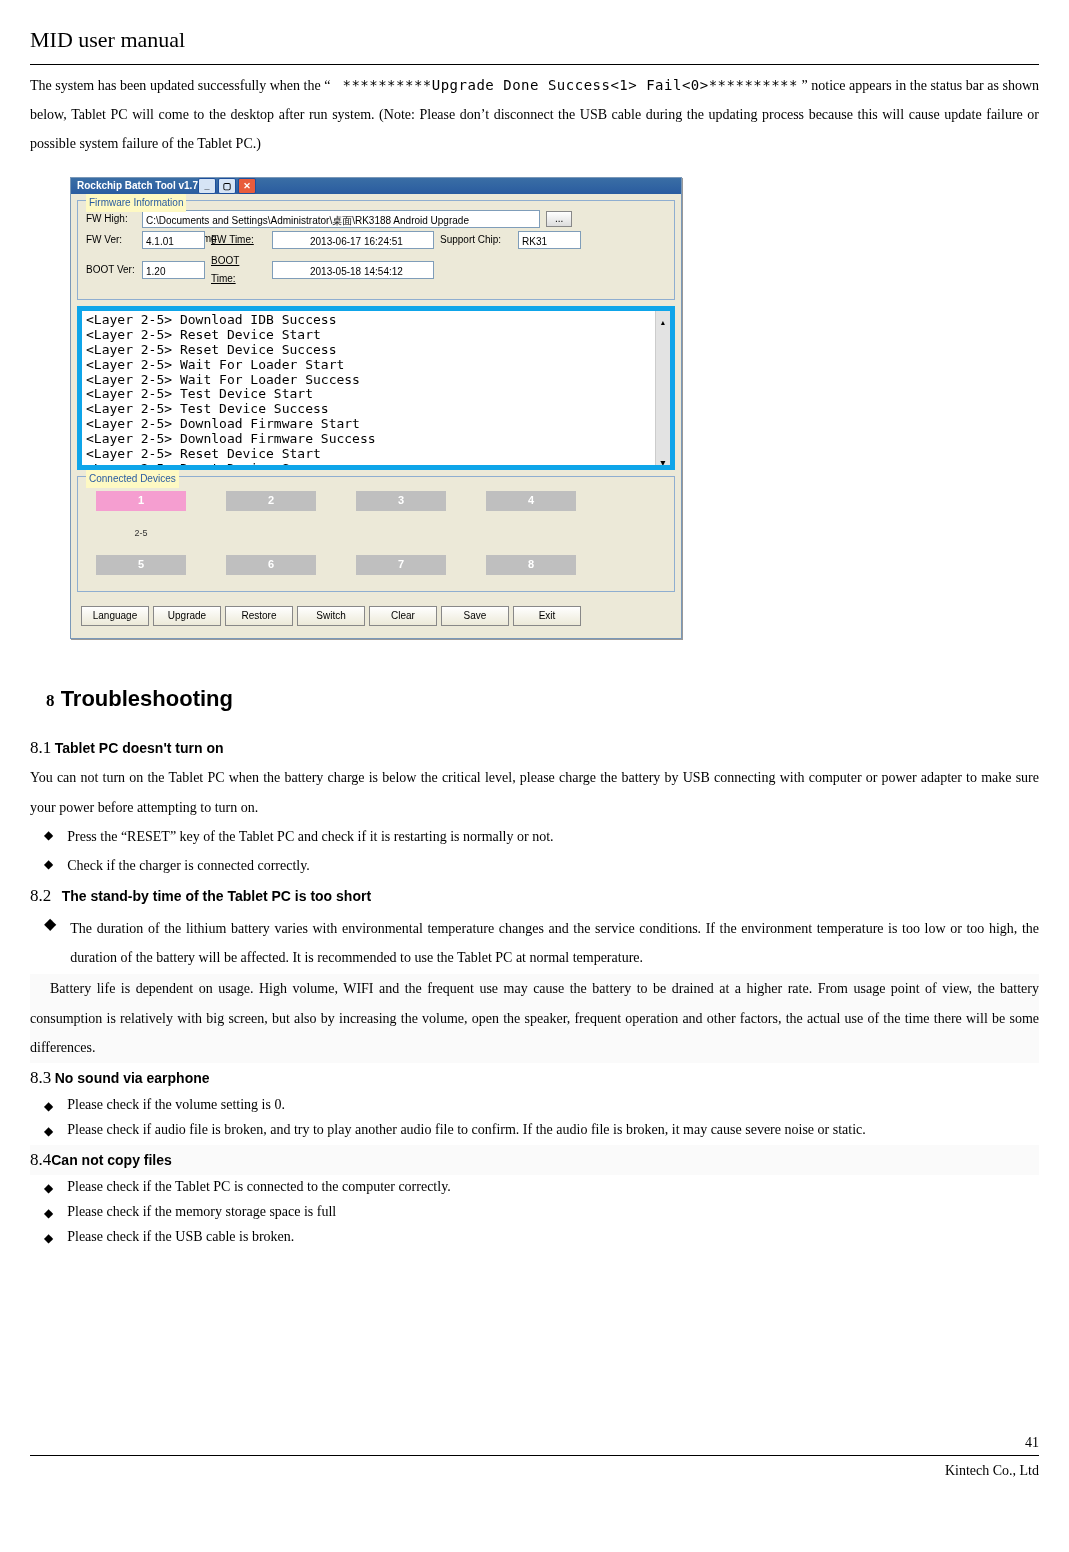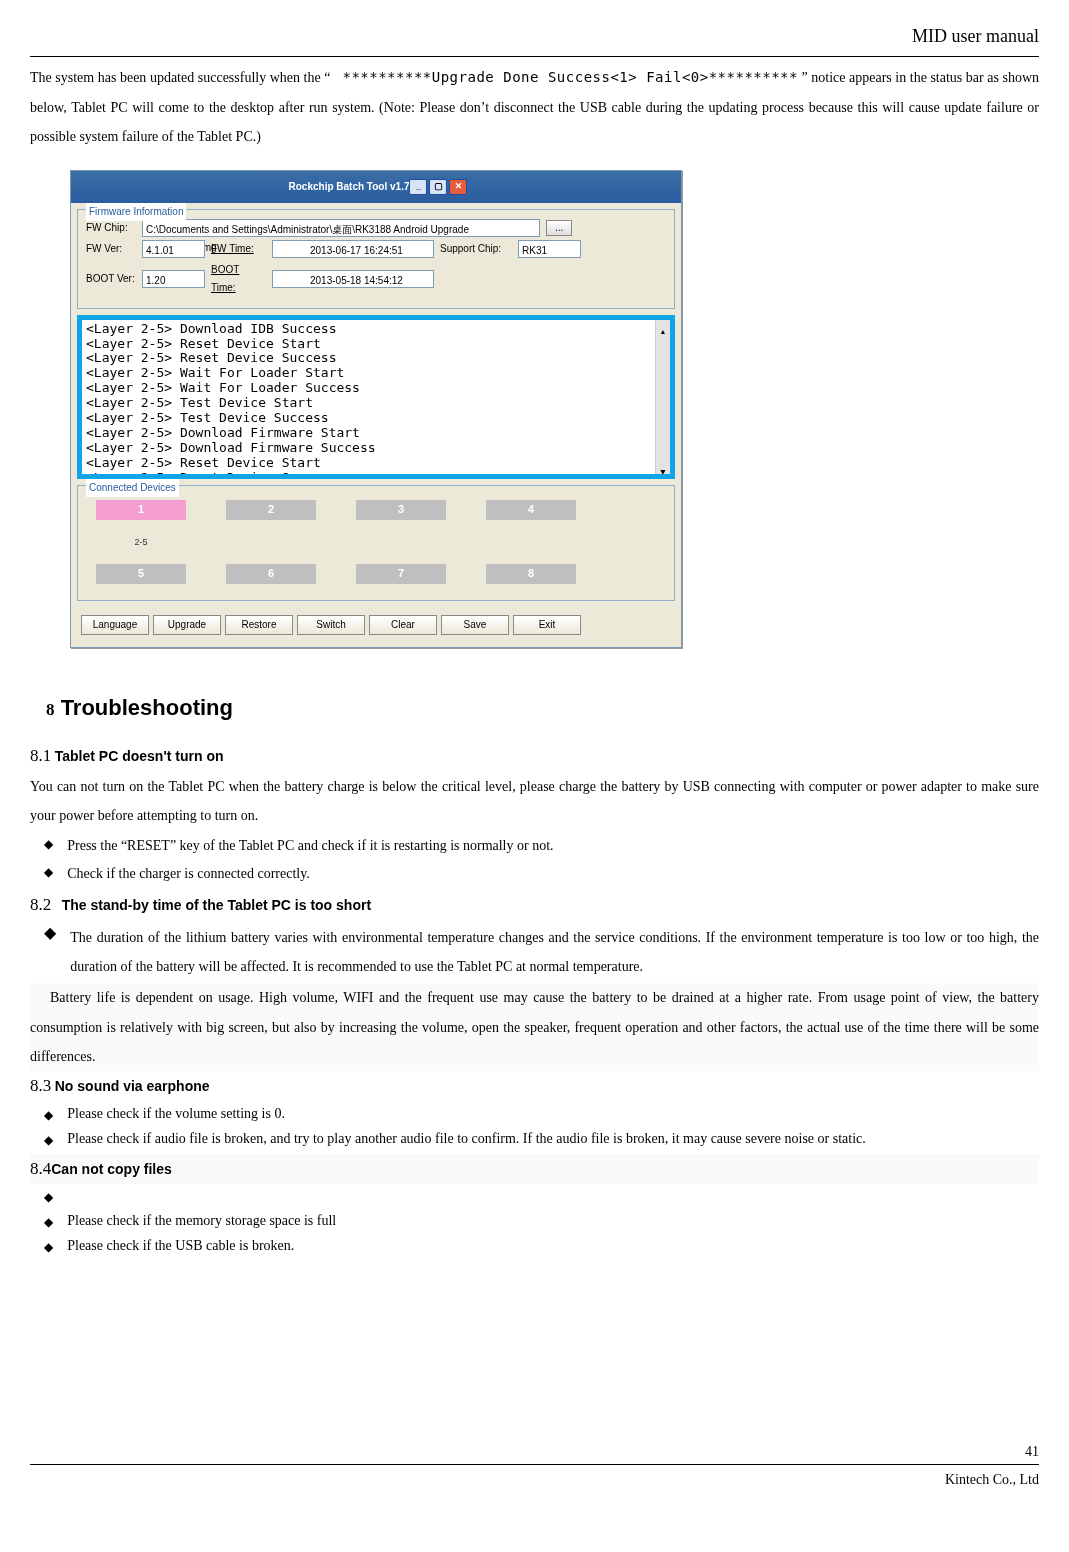--- a/index.html
+++ b/index.html
@@ -6,56 +6,56 @@
     font-family: "Times New Roman", serif;
     margin: 0;
     padding: 20px 30px;
     width: 1069px;
     box-sizing: border-box;
     line-height: 1.8;
     font-size: 14px;
     color: #000;
   }
   .header-title {
-    text-align: right;
-    font-size: 18px;
+    text-align: left;
+    font-size: 22px;
     font-family: "Times New Roman", serif;
     margin-bottom: 4px;
   }
   .hr-top { border: none; border-top: 1px solid #000; margin: 0 0 6px 0; }
   .intro { text-align: justify; line-height: 2.1; font-size: 14px; }
   .inline-notice { font-family: "SimSun","MS Gothic",monospace; font-size: 14px; letter-spacing: 0.5px; margin-left: 12px; }
   .screenshot-wrap { margin: 18px 0 10px 40px; }
   .win {
     width: 610px;
     border: 1px solid #7a98b8;
     background: #ece9d8;
     font-family: Tahoma, Arial, sans-serif;
     font-size: 10px;
     box-shadow: 1px 1px 0 #999;
   }
   .titlebar {
-    height: 32px;
+    height: 16px;
     background: linear-gradient(#3a6ea5,#2a5ca0);
     color: #fff;
     display: flex;
     align-items: center;
-    justify-content: center;
+    justify-content: flex-start;
     padding: 0 2px 0 6px;
     font-weight: bold;
   }
   .titlebar .ctrls { display:flex; gap:2px; }
   .titlebar .ctrl {
     width: 16px; height:14px; background:#d6e4f5; border:1px solid #1b4e9b;
     color:#000; font-size:9px; display:flex; align-items:center; justify-content:center;
     border-radius:2px;
   }
   .ctrl.close { background:#e85c3c; color:#fff; }
   .groupbox { border:1px solid #8faed0; margin:6px; padding:6px 8px 8px 8px; position:relative; }
-  .groupbox-label { position:absolute; top:-7px; left:8px; background:#ffffff; color:#2a5ca0; padding:0 3px; font-size:10px; }
+  .groupbox-label { position:absolute; top:-7px; left:8px; background:#fef9c3; color:#2a5ca0; padding:0 3px; font-size:10px; }
   .form-row { display:flex; align-items:center; gap:6px; margin:3px 0; }
   .form-label { width:50px; color:#000; }
   .form-label.sm { width:55px;text-decoration:underline; }
   .txt { background:#fff; border:1px solid #7f9db9; padding:1px 3px; height:14px; font-size:10px; }
   .w-long{ width:390px; }
   .w-mid{ width:120px;padding-left:37px; }
   .w-sm{ width:55px; }
   .dots-btn {
     background:linear-gradient(#fff,#ddd); border:1px solid #888; padding:0 8px; height:16px;
     font-size:10px;
@@ -119,21 +119,21 @@
       <div class="ctrls">
         <div class="ctrl">_</div>
         <div class="ctrl">▢</div>
         <div class="ctrl close">✕</div>
       </div>
     </div>
 
     <div class="groupbox">
       <div class="groupbox-label">Firmware Information</div>
       <div class="form-row">
-        <div class="form-label">FW Chip:</div>
+        <div class="form-label">FW High:</div>
         <div class="txt w-long">C:\Documents and Settings\Administrator\桌面\RK3188 Android Upgrade Tool\update.img</div>
         <button class="dots-btn">...</button>
       </div>
       <div class="form-row">
         <div class="form-label">FW Ver:</div>
         <div class="txt w-sm">4.1.01</div>
         <div class="form-label sm">FW Time:</div>
         <div class="txt w-mid">2013-06-17 16:24:51</div>
         <div class="form-label" style="width:72px">Support Chip:</div>
         <div class="txt w-sm">RK31</div>
@@ -250,20 +250,21 @@
       <span>Please check if audio file is broken, and try to play another audio file to confirm. If the audio file is broken, it may cause severe noise or static.</span>
     </div>
 </div>
 
 <div class="shade">
   <span class="sub-num">8.4</span><span class="sub-head">Can not copy files</span>
 </div>
 <div class="tight">
   <div class="bullet-row">
       <span class="dia">◆</span>
+      <span>Please check if the Tablet PC is connected to the computer correctly.</span>
     </div>
   <div class="bullet-row">
       <span class="dia">◆</span>
       <span>Please check if the memory storage space is full</span>
     </div>
   <div class="bullet-row">
       <span class="dia">◆</span>
       <span>Please check if the USB cable is broken.</span>
     </div>
 </div>

